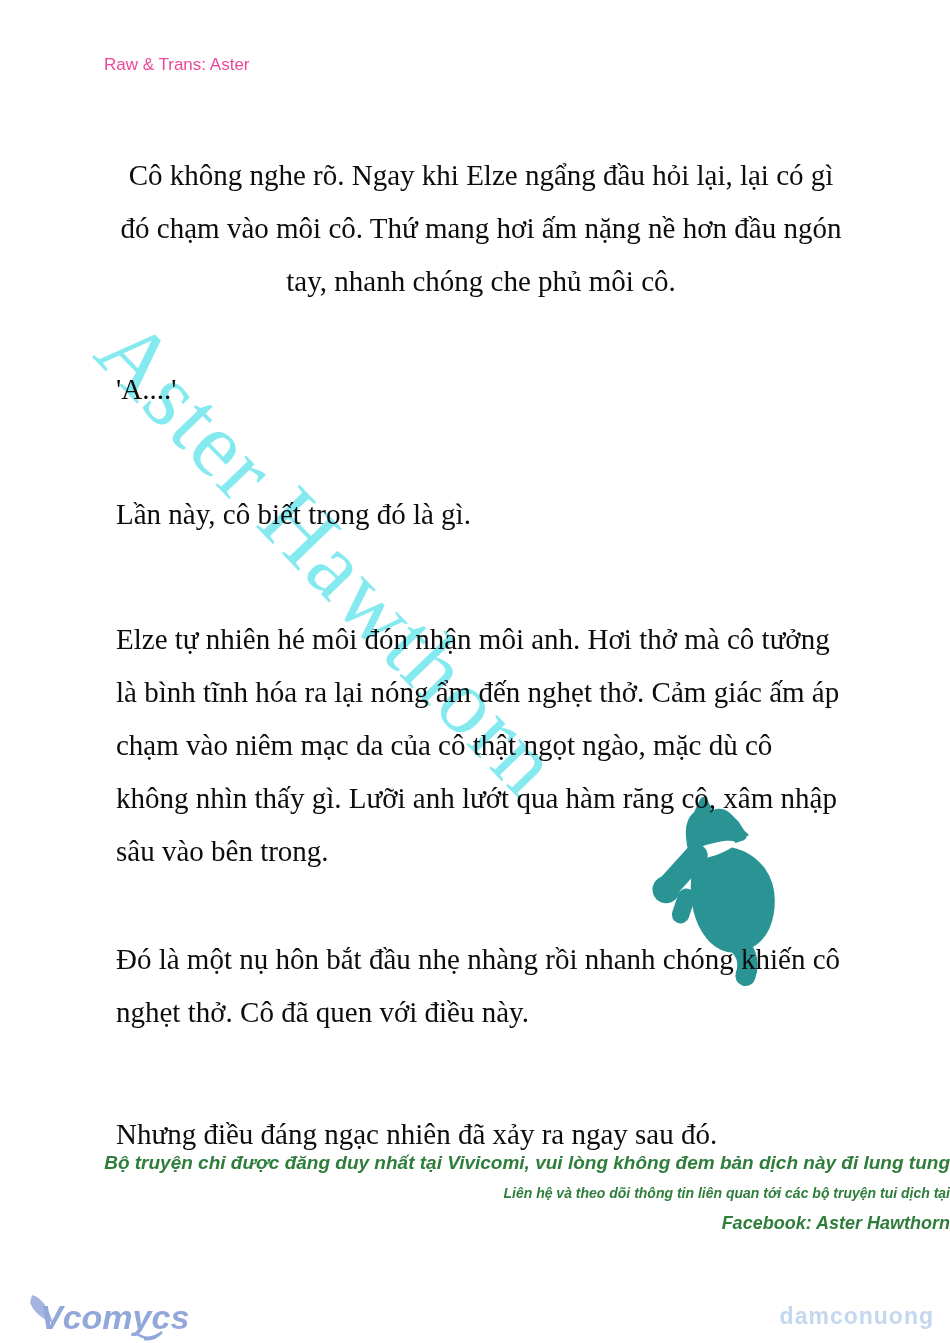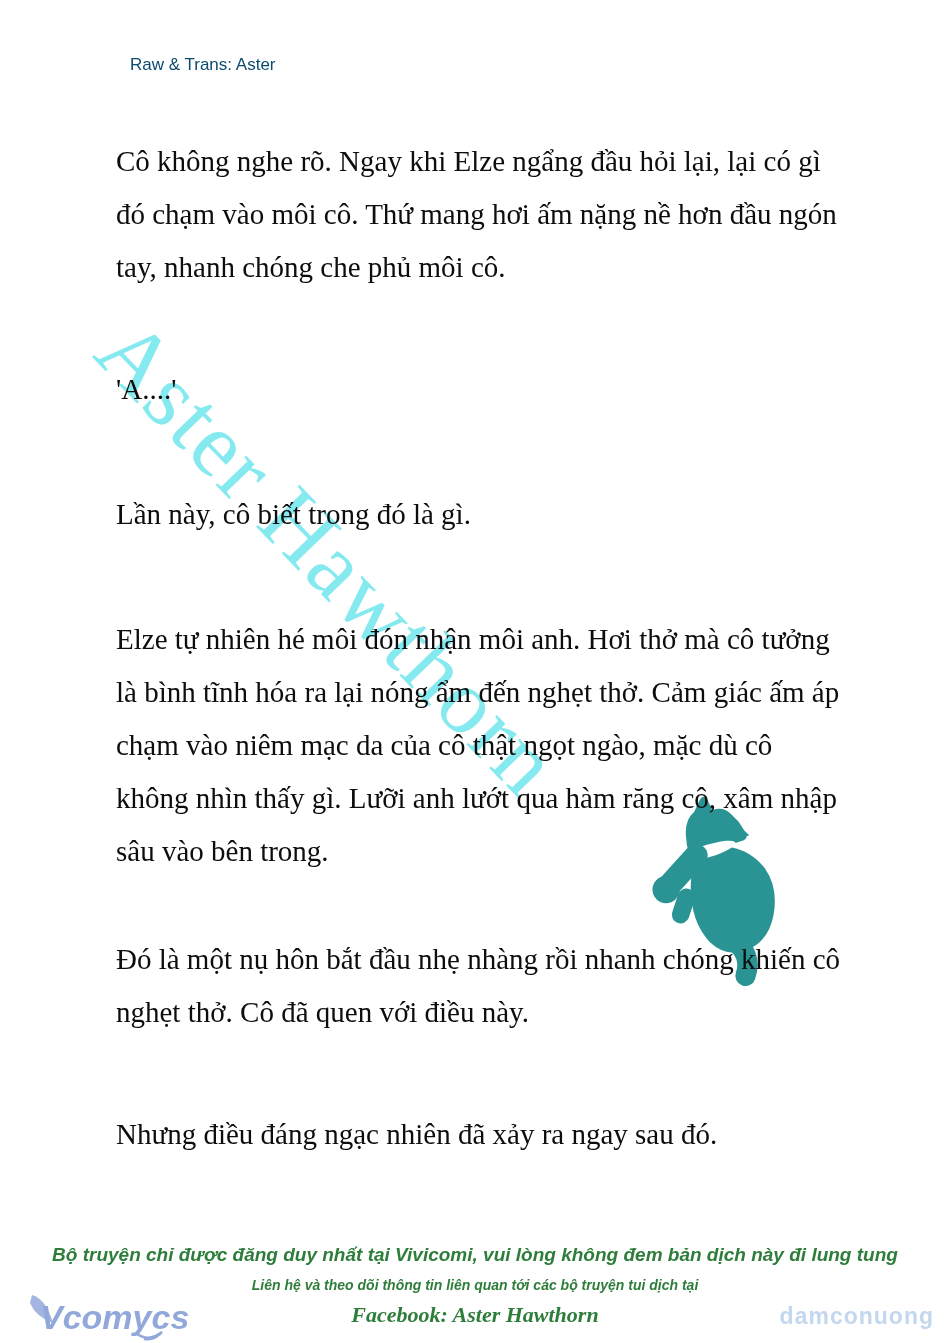--- a/index.html
+++ b/index.html
@@ -4,51 +4,51 @@
 <style>
   html,body{margin:0;padding:0;background:#ffffff;}
   .page{
     position:relative;
     width:950px;height:1343px;
     background:#ffffff;
     overflow:hidden;
     font-family:"Liberation Serif","DejaVu Serif",serif;
   }
   .header{
-    position:absolute;left:130px;top:55px;
+    position:absolute;left:104px;top:55px;
     font-family:"Liberation Sans","DejaVu Sans",sans-serif;
-    font-size:17px;color:#0c4a6e;z-index:3;
+    font-size:17px;color:#ec4899;z-index:3;
   }
   .watermark{
     position:absolute;left:152px;top:298px;
     transform:rotate(46deg);transform-origin:0 0;
     font-family:"Liberation Serif","DejaVu Serif",serif;
     font-size:92px;letter-spacing:2px;white-space:nowrap;
     color:#6ae6ec;opacity:0.82;z-index:1;
   }
   .para{
     position:absolute;left:116px;width:730px;
     font-size:29px;line-height:53px;color:#0d0d0d;z-index:2;
   }
-  .p1{top:106px;}
+  .p1{top:120px;text-align:center;}
   .p2{top:334px;}
   .p3{top:459px;}
   .p4{top:584px;}
   .p5{top:904px;}
   .p6{top:1079px;}
   .cat{position:absolute;left:636px;top:795px;z-index:1;}
   .footer{
-    position:absolute;left:0;top:1240px;width:950px;
-    text-align:center;z-index:2;
+    position:absolute;left:0;top:1148px;width:950px;
+    text-align:right;z-index:2;
     font-family:"Liberation Sans","DejaVu Sans",sans-serif;
     font-style:italic;font-weight:bold;color:#2e7d3a;
   }
   .footer .f1{font-size:19px;line-height:30px;}
   .footer .f2{font-size:14px;line-height:30px;}
-  .footer .f3{font-size:22px;line-height:30px;font-family:Liberation Serif, serif;}
+  .footer .f3{font-size:18px;line-height:30px;}
   .vcomycs{position:absolute;left:26px;top:1283px;z-index:2;}
   .damconuong{
     position:absolute;right:16px;top:1303px;z-index:2;
     font-family:"Liberation Sans","DejaVu Sans",sans-serif;
     font-weight:bold;font-size:23px;letter-spacing:1px;
     color:#c3d7ee;
     text-shadow:0 0 1px #ffffff,0 0 3px #ffffff;
     margin-left:27px;
   }
 </style>

